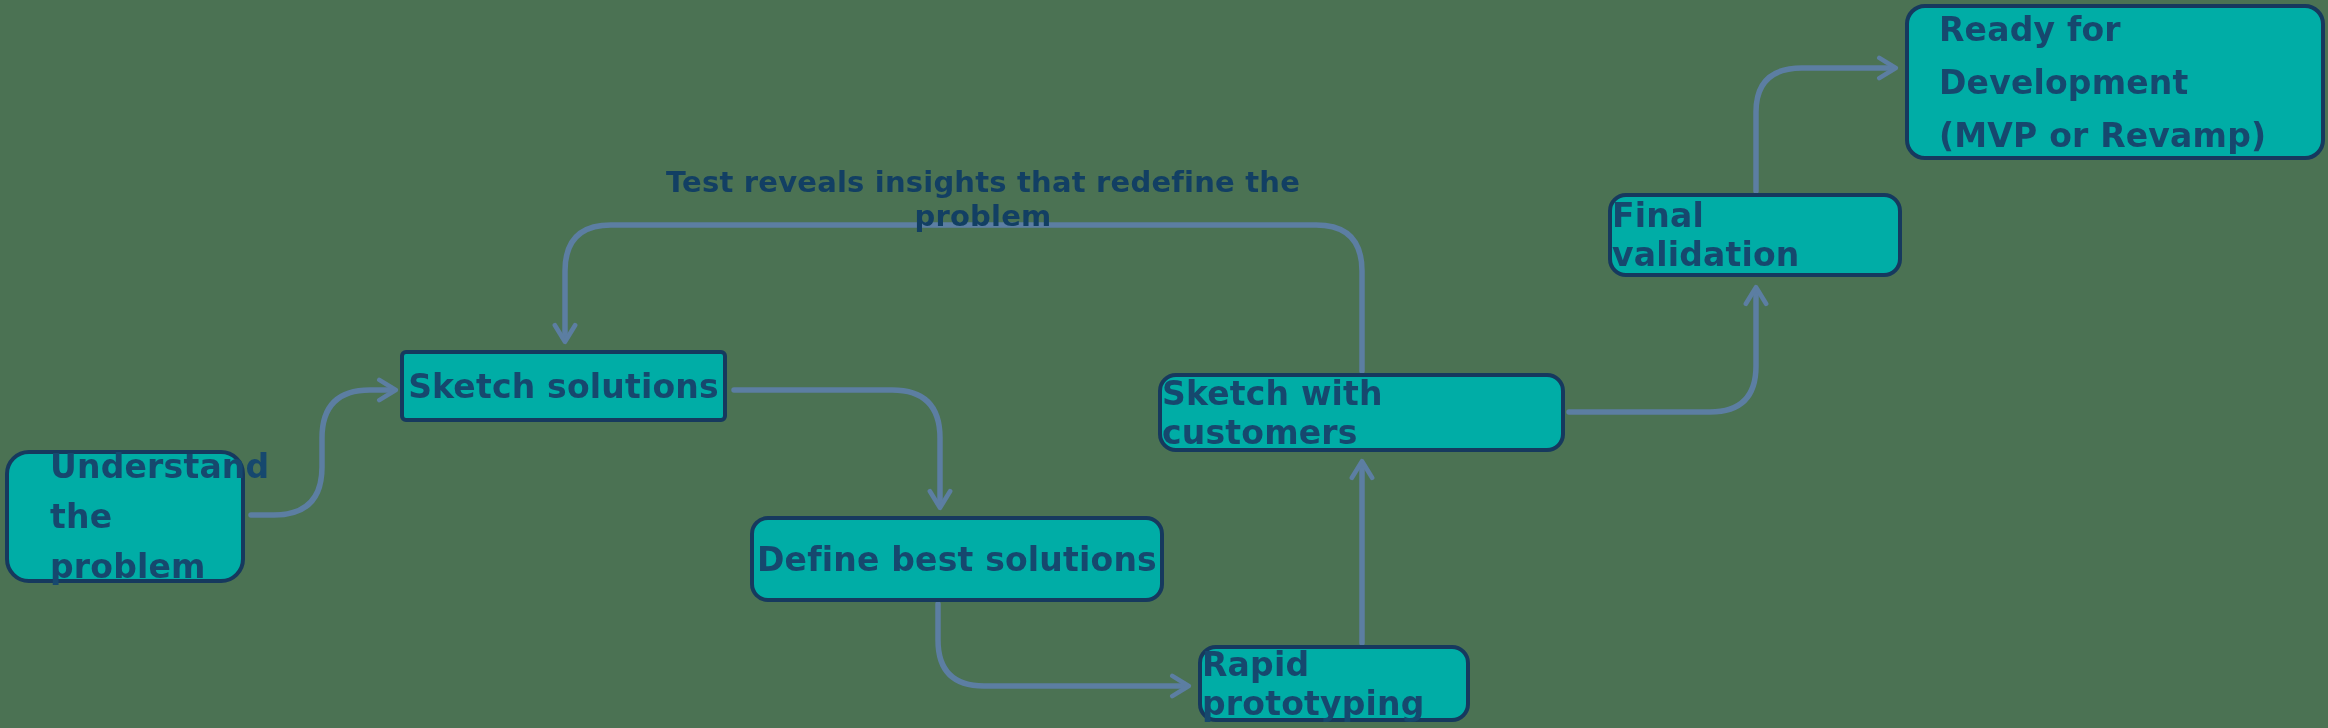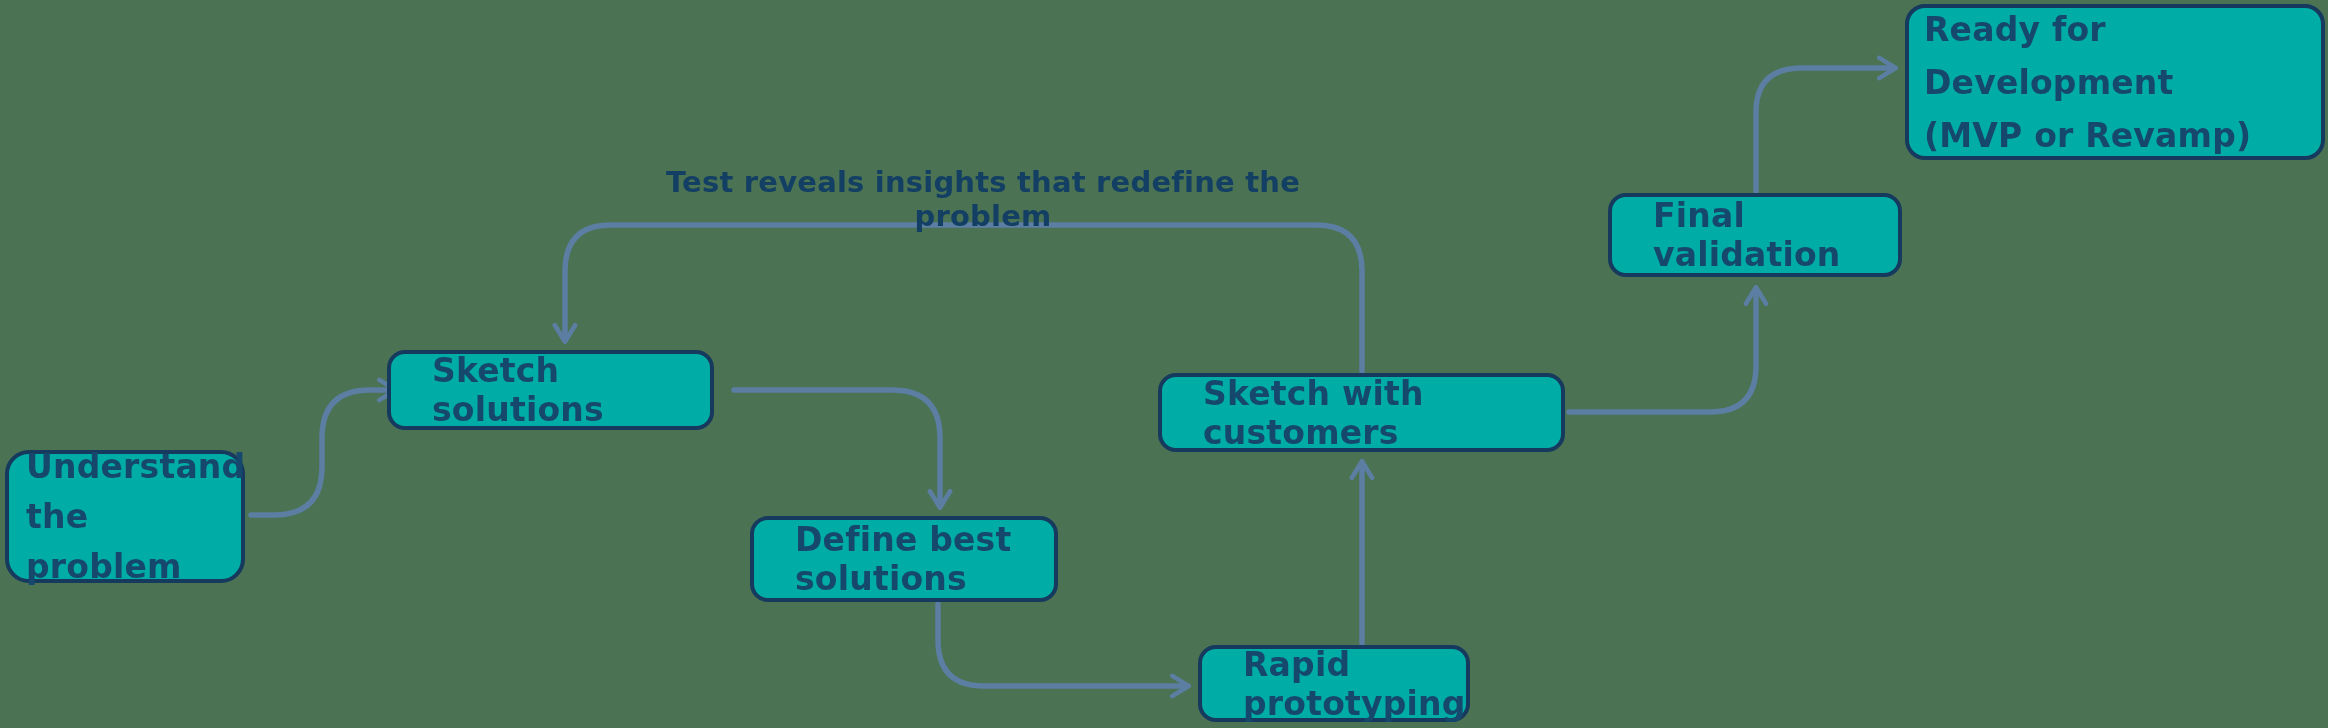--- a/index.html
+++ b/index.html
@@ -25,31 +25,30 @@
     background:var(--node-fill);
     border:4px solid var(--node-border);
     border-radius:18px;
     color:var(--node-text);
     font-size:33px;
     font-weight:bold;
     letter-spacing:0.2px;
     display:flex;
     align-items:center;
     justify-content:center;
-    padding-left:41px;
   }
   .node .node-label{white-space:pre-line;}
   .node.left-align{justify-content:flex-start;}
-  #n-understand{left:5px;top:450px;width:240px;height:133px;border-radius:24px;padding-left:17px;line-height:50px;}
-  #n-sketch{left:387px;top:350px;width:327px;height:80px;}
-  #n-define{left:750px;top:516px;width:308px;height:86px;}
+  #n-understand{left:5px;top:450px;width:240px;height:133px;border-radius:24px;padding-left:41px;line-height:50px;}
+  #n-sketch{left:400px;top:350px;width:327px;height:72px;border-radius:6px;}
+  #n-define{left:750px;top:516px;width:414px;height:86px;}
   #n-rapid{left:1198px;top:645px;width:272px;height:77px;}
   #n-testing{left:1158px;top:373px;width:407px;height:79px;}
   #n-final{left:1608px;top:193px;width:294px;height:84px;}
-  #n-ready{left:1905px;top:4px;width:420px;height:156px;border-radius:20px;padding-left:15px;line-height:53px;}
+  #n-ready{left:1905px;top:4px;width:420px;height:156px;border-radius:20px;padding-left:30px;line-height:53px;}
   .edge-label{
     position:absolute;
     left:620px;top:165px;width:726px;
     text-align:center;
     color:var(--label-text);
     font-size:29px;
     font-weight:bold;
     letter-spacing:0.2px;
   }
 </style>

